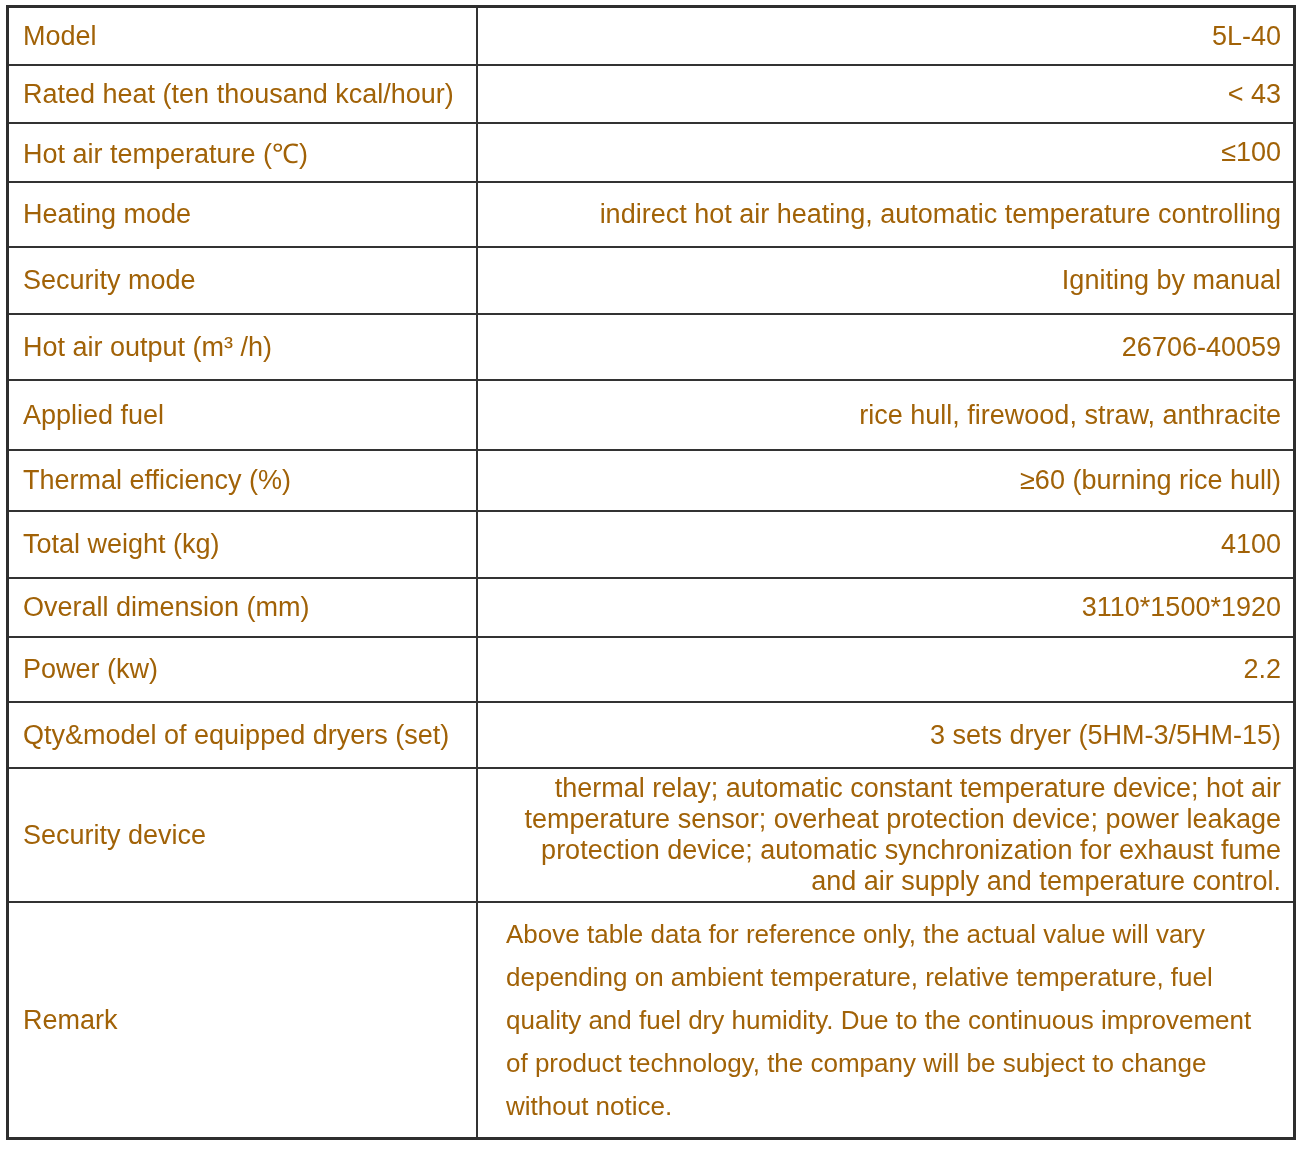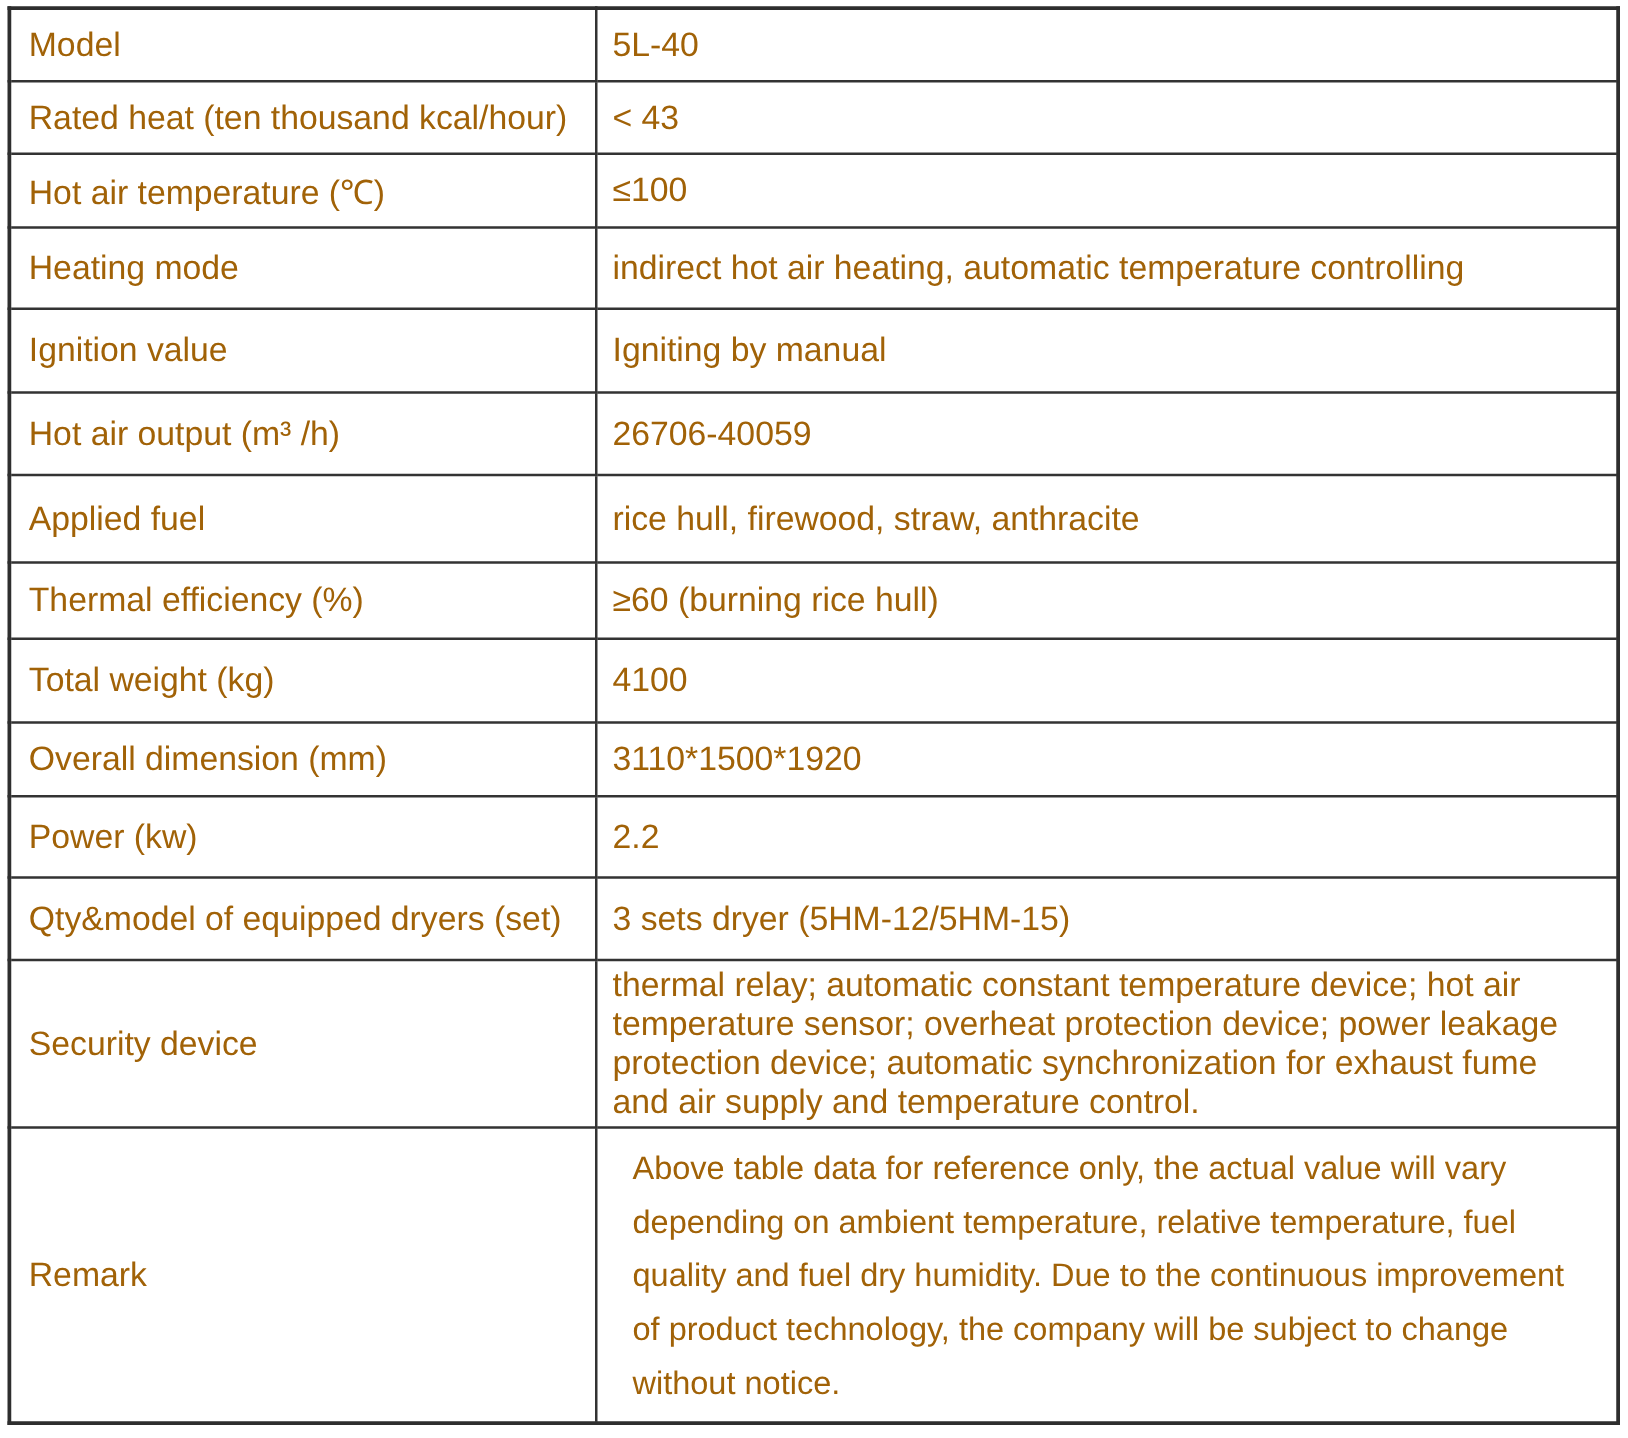--- a/index.html
+++ b/index.html
@@ -28,21 +28,21 @@
     vertical-align: middle;
     background: #ffffff;
     overflow: hidden;
   }
   td.label-cell {
     width: 443px;
     text-align: left;
     padding: 4px 10px 4px 14px;
   }
   td.value-cell {
-    text-align: left;
+    text-align: right;
     padding: 4px 12px;
   }
   
   tr:nth-child(n+14) td.value-cell {
     text-align: left;
     font-size: 26px;
     line-height: 1.65;
     padding: 10px 14px 10px 28px;
   }
   
@@ -78,21 +78,21 @@
         </tr>
         <tr>
           <td class="label-cell">Hot air temperature (℃)</td>
           <td class="value-cell">≤100</td>
         </tr>
         <tr>
           <td class="label-cell">Heating mode</td>
           <td class="value-cell">indirect hot air heating, automatic temperature controlling</td>
         </tr>
         <tr>
-          <td class="label-cell">Ignition value</td>
+          <td class="label-cell">Security mode</td>
           <td class="value-cell">Igniting by manual</td>
         </tr>
         <tr>
           <td class="label-cell">Hot air output (m³ /h)</td>
           <td class="value-cell">26706-40059</td>
         </tr>
         <tr>
           <td class="label-cell">Applied fuel</td>
           <td class="value-cell">rice hull, firewood, straw, anthracite</td>
         </tr>
@@ -107,21 +107,21 @@
         <tr>
           <td class="label-cell">Overall dimension (mm)</td>
           <td class="value-cell">3110*1500*1920</td>
         </tr>
         <tr>
           <td class="label-cell">Power (kw)</td>
           <td class="value-cell">2.2</td>
         </tr>
         <tr>
           <td class="label-cell">Qty&amp;model of equipped dryers (set)</td>
-          <td class="value-cell">3 sets dryer (5HM-12/5HM-15)</td>
+          <td class="value-cell">3 sets dryer (5HM-3/5HM-15)</td>
         </tr>
         <tr>
           <td class="label-cell">Security device</td>
           <td class="value-cell">thermal relay; automatic constant temperature device; hot air temperature sensor; overheat protection device; power leakage protection device; automatic synchronization for exhaust fume and air supply and temperature control.</td>
         </tr>
         <tr>
           <td class="label-cell">Remark</td>
           <td class="value-cell">Above table data for reference only, the actual value will vary depending on ambient temperature, relative temperature, fuel quality and fuel dry humidity. Due to the continuous improvement of product technology, the company will be subject to change without notice.</td>
         </tr>
       </tbody>

